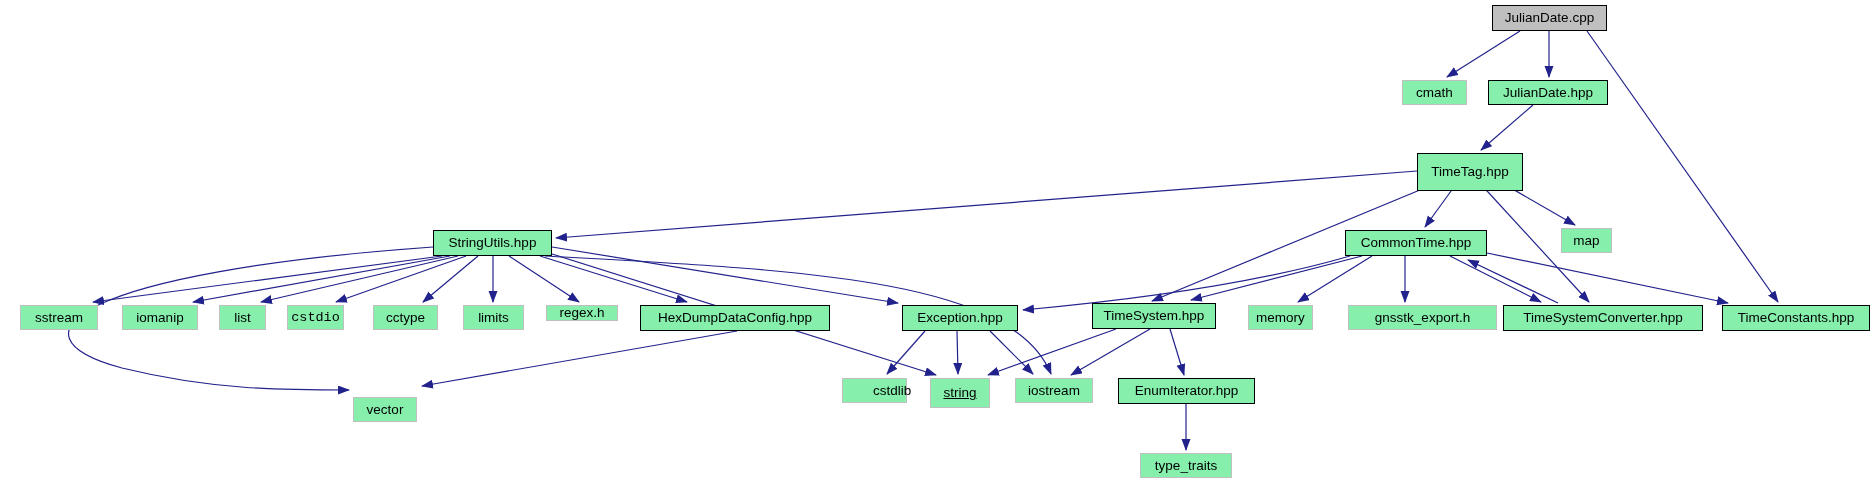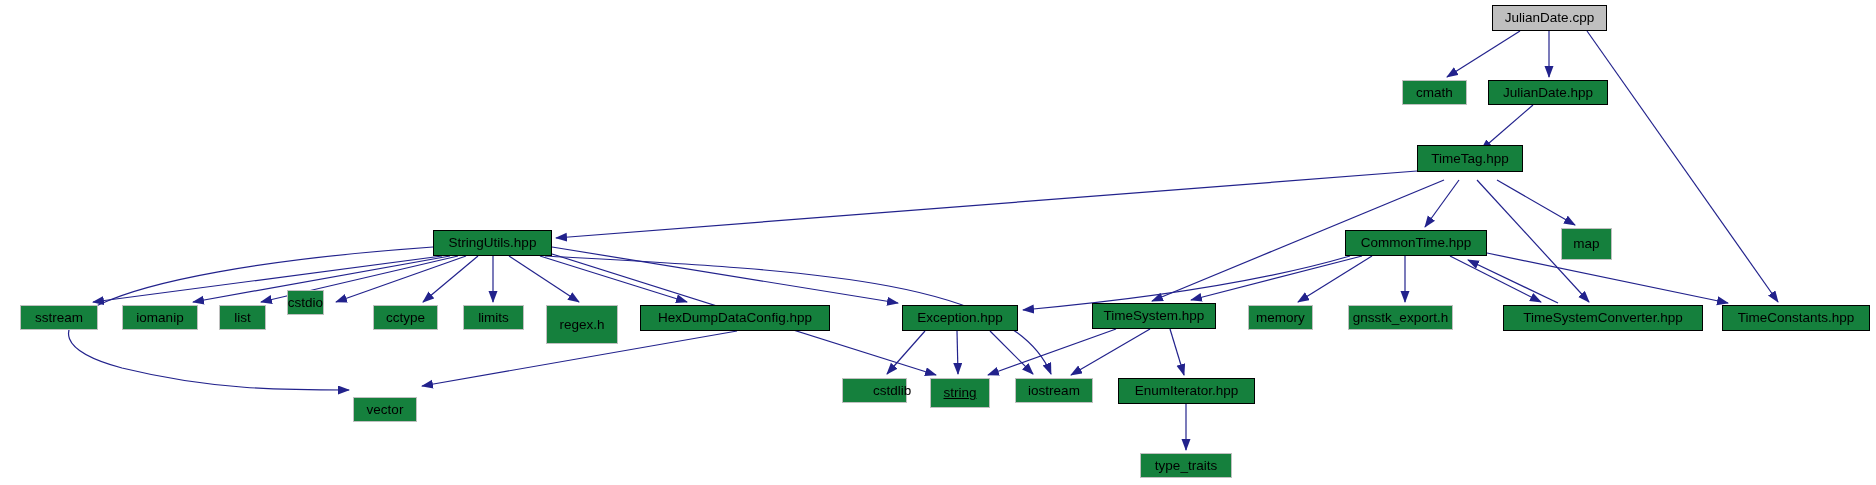--- a/index.html
+++ b/index.html
@@ -1,20 +1,20 @@
 <!DOCTYPE html>
 <html><head>
 <meta charset="utf-8">
 <style>
   html,body{margin:0;padding:0;background:#ffffff;}
   #canvas{position:relative;width:1876px;height:485px;background:#ffffff;overflow:hidden;
           font-family:"Liberation Sans", sans-serif;}
   #edges{position:absolute;left:0;top:0;width:1876px;height:485px;}
   .node{position:absolute;display:flex;align-items:center;justify-content:center;
-        box-sizing:border-box;background:#15803d;color:#000;
+        box-sizing:border-box;background:#86efac;color:#000;
         font-size:13.5px;line-height:1;white-space:nowrap;cursor:default;}
   .node.doc{border:1.4px solid #000000;}
   .node.ext{border:1px solid #c0c0c0;}
   .node.current{border:1.7px solid #000000;background:#bfbfbf;}
 </style>
 </head>
 <body>
 
 <div id="canvas">
   <svg id="edges" width="1876" height="485" viewBox="0 0 1876 485" xmlns="http://www.w3.org/2000/svg">
@@ -57,36 +57,36 @@
       <path d="M1487,253 L1728,303" fill="none" stroke="#22228c" stroke-width="1.2" marker-end="url(#arrow)"></path>
       <path d="M1116,329 L988,375" fill="none" stroke="#22228c" stroke-width="1.2" marker-end="url(#arrow)"></path>
       <path d="M1150,329 L1071,375" fill="none" stroke="#22228c" stroke-width="1.2" marker-end="url(#arrow)"></path>
       <path d="M1170,329 L1184,375" fill="none" stroke="#22228c" stroke-width="1.2" marker-end="url(#arrow)"></path>
       <path d="M1186,404 L1186,450" fill="none" stroke="#22228c" stroke-width="1.2" marker-end="url(#arrow)"></path>
     </svg>
   <div id="nodes">
       <div class="node current" style="left: 1492px; top: 5px; width: 115px; height: 26px;">JulianDate.cpp</div>
       <div class="node ext" style="left: 1402px; top: 80px; width: 65px; height: 25px;">cmath</div>
       <div class="node doc" style="left: 1488px; top: 80px; width: 120px; height: 25px;">JulianDate.hpp</div>
-      <div class="node doc" style="left: 1417px; top: 145px; width: 106px; height: 27px; text-align: right;">TimeTag.hpp</div>
+      <div class="node doc" style="left: 1417px; top: 153px; width: 106px; height: 38px; text-align: right;">TimeTag.hpp</div>
       <div class="node doc" style="left: 433px; top: 230px; width: 119px; height: 26px;">StringUtils.hpp</div>
       <div class="node doc" style="left: 1345px; top: 230px; width: 142px; height: 26px;">CommonTime.hpp</div>
-      <div class="node ext" style="left: 1561px; top: 228px; width: 51px; height: 32px;">map</div>
+      <div class="node ext" style="left: 1561px; top: 228px; width: 51px; height: 25px;">map</div>
       <div class="node ext" style="left: 20px; top: 305px; width: 78px; height: 25px;">sstream</div>
       <div class="node ext" style="left: 122px; top: 305px; width: 76px; height: 25px;">iomanip</div>
       <div class="node ext" style="left: 219px; top: 305px; width: 47px; height: 25px;">list</div>
-      <div class="node ext" style="left: 287px; top: 290px; width: 37px; height: 25px;">cstdio</div>
+      <div class="node ext" style="left: 287px; top: 305px; width: 57px; height: 25px; font-family: Liberation Mono, monospace;">cstdio</div>
       <div class="node ext" style="left: 373px; top: 305px; width: 65px; height: 25px;">cctype</div>
       <div class="node ext" style="left: 463px; top: 305px; width: 61px; height: 25px;">limits</div>
-      <div class="node ext" style="left: 546px; top: 305px; width: 72px; height: 39px;">regex.h</div>
+      <div class="node ext" style="left: 546px; top: 305px; width: 72px; height: 16px;">regex.h</div>
       <div class="node doc" style="left: 640px; top: 305px; width: 190px; height: 26px;">HexDumpDataConfig.hpp</div>
       <div class="node doc" style="left: 902px; top: 305px; width: 116px; height: 26px;">Exception.hpp</div>
       <div class="node doc" style="left: 1092px; top: 303px; width: 124px; height: 26px;">TimeSystem.hpp</div>
       <div class="node ext" style="left: 1248px; top: 305px; width: 65px; height: 25px;">memory</div>
-      <div class="node ext" style="left: 1348px; top: 305px; width: 105px; height: 25px; text-align: center;">gnsstk_export.h</div>
+      <div class="node ext" style="left: 1348px; top: 305px; width: 149px; height: 25px; text-align: center;">gnsstk_export.h</div>
       <div class="node doc" style="left: 1503px; top: 305px; width: 200px; height: 26px;">TimeSystemConverter.hpp</div>
       <div class="node doc" style="left: 1722px; top: 305px; width: 148px; height: 26px;">TimeConstants.hpp</div>
       <div class="node ext" style="left: 353px; top: 378px; width: 64px; height: 25px; margin-top: 19px;">vector</div>
       <div class="node ext" style="left: 842px; top: 378px; width: 65px; height: 25px; padding-left: 35px;">cstdlib</div>
       <div class="node ext" style="left: 930px; top: 378px; width: 60px; height: 30px; text-decoration: underline;">string</div>
       <div class="node ext" style="left: 1015px; top: 378px; width: 78px; height: 25px;">iostream</div>
       <div class="node doc" style="left: 1118px; top: 378px; width: 137px; height: 26px;">EnumIterator.hpp</div>
       <div class="node ext" style="left: 1140px; top: 453px; width: 92px; height: 25px;">type_traits</div>
     </div>
 </div>

